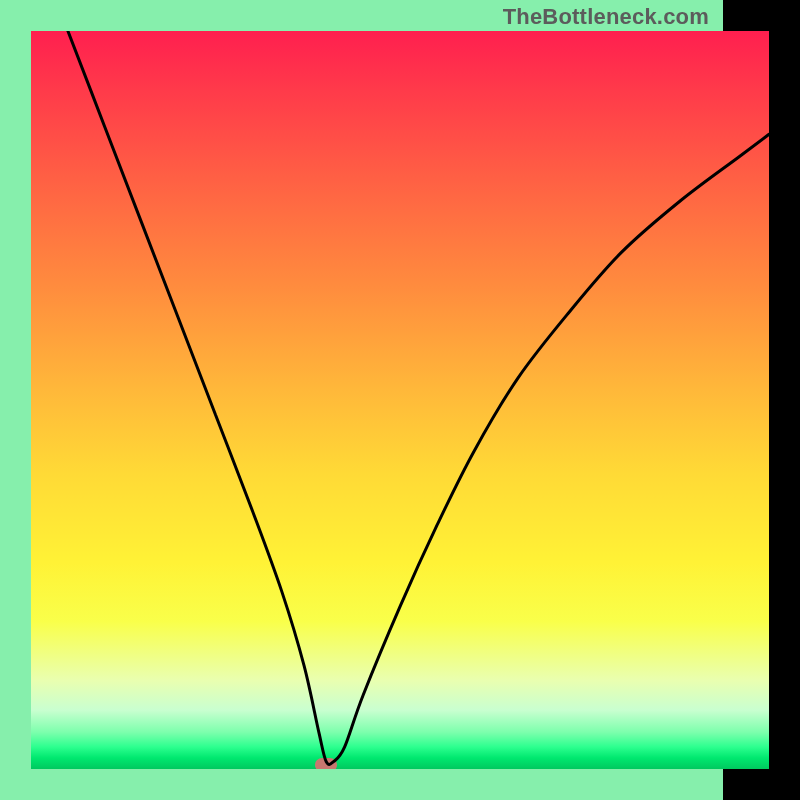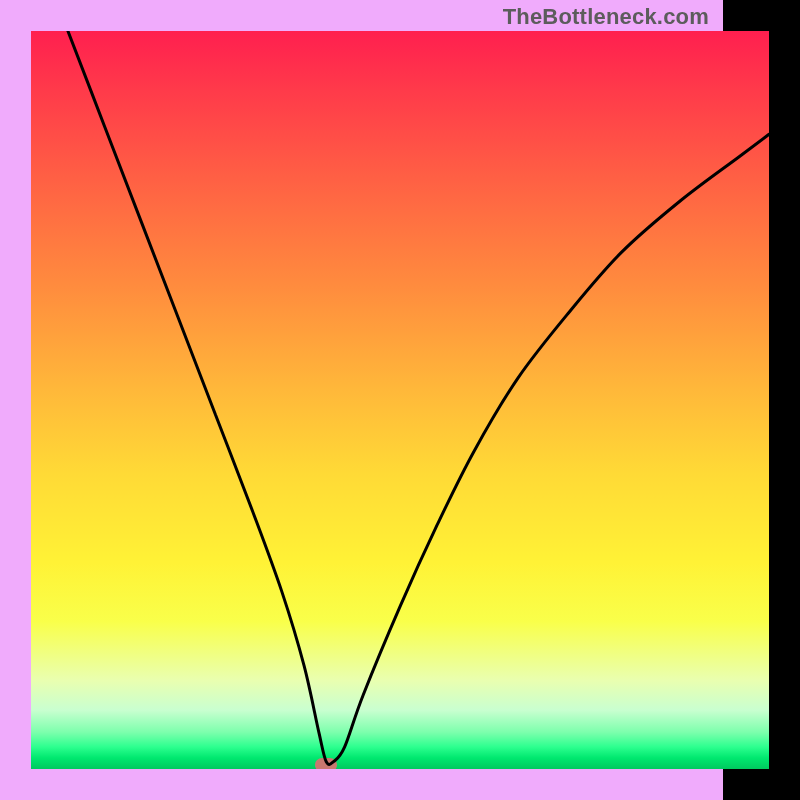--- a/index.html
+++ b/index.html
@@ -8,21 +8,21 @@
     width: 800px;
     height: 800px;
     background: #000;
     overflow: hidden;
     font-family: Arial, Helvetica, sans-serif;
   }
   .frame {
     position: relative;
     width: 723px;
     height: 800px;
-    background: #f0abfc;
+    background: #86efac;
   }
   .attribution {
     position: absolute;
     top: 4px;
     right: 14px;
     color: #5c5c5c;
     font-size: 22px;
     font-weight: 600;
     letter-spacing: 0.2px;
     z-index: 5;

